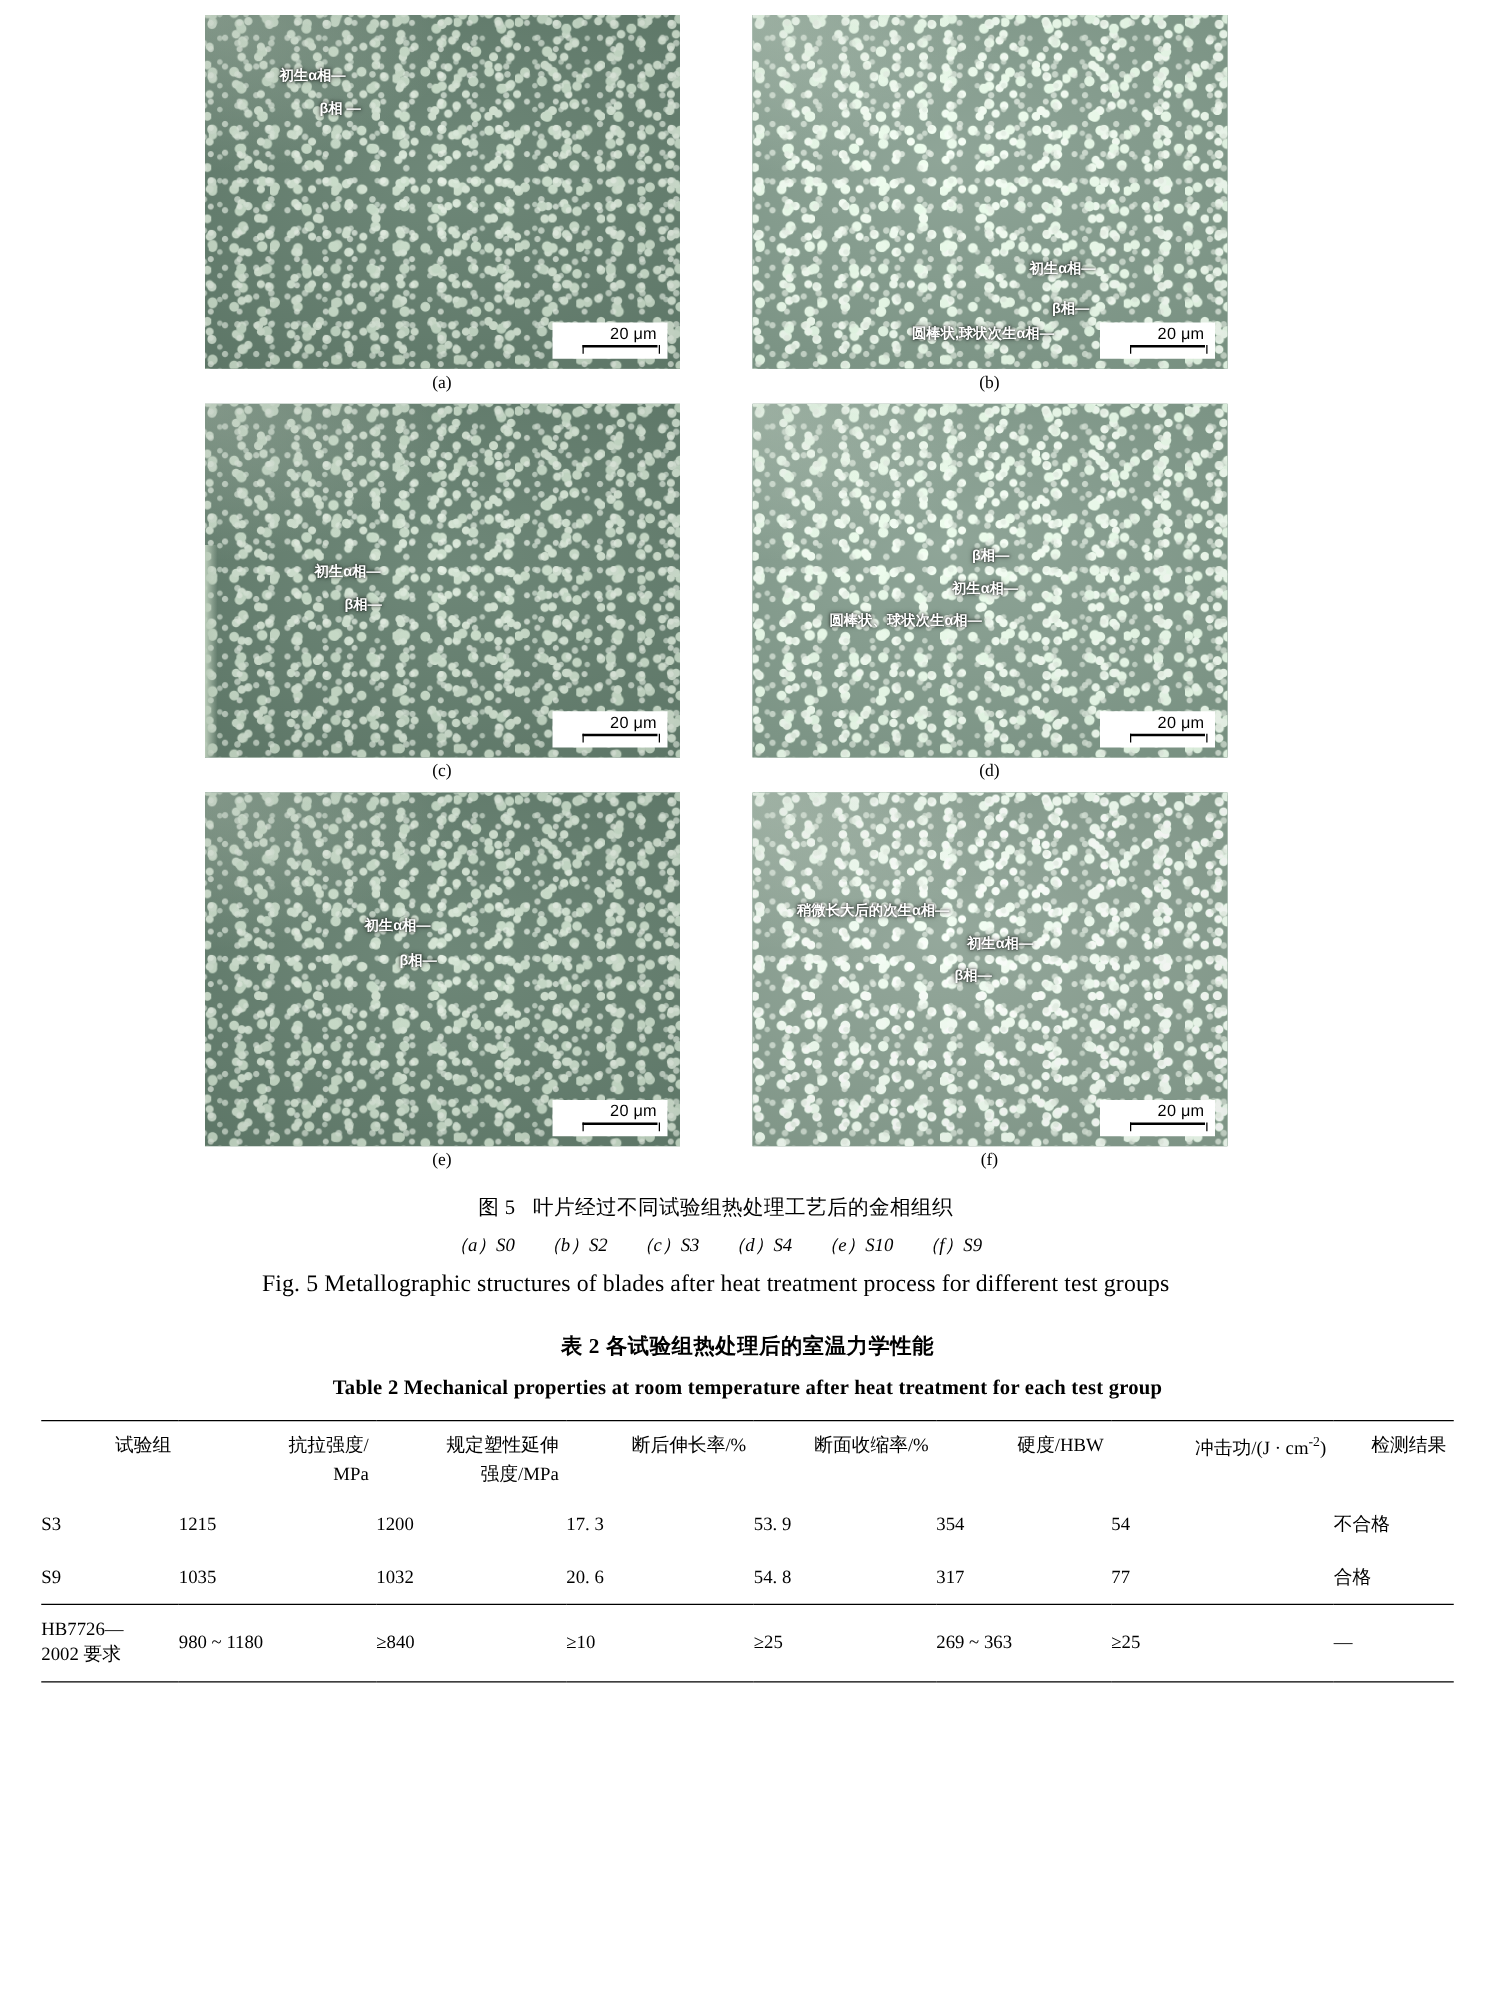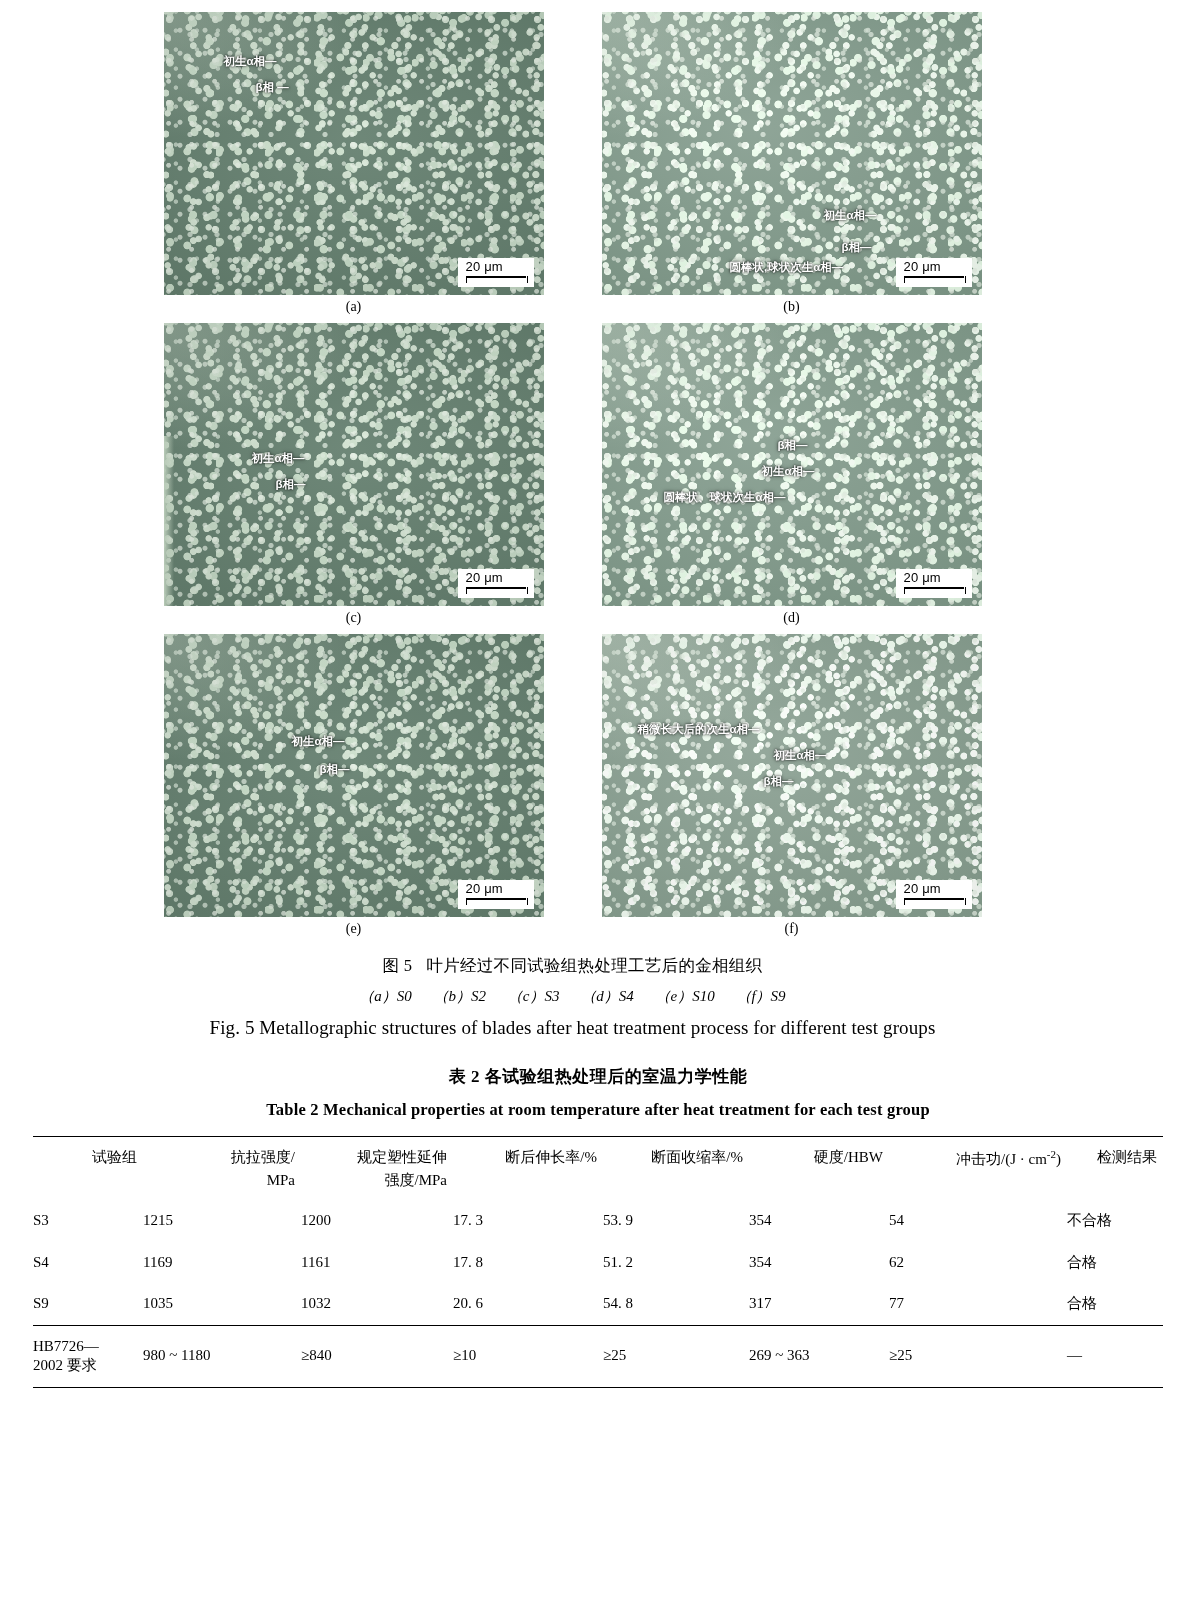--- a/index.html
+++ b/index.html
@@ -114,23 +114,23 @@
     z-index: 4;
     font-weight: 600;
   }
 
   
   .scale {
     position: absolute;
     right: 10px;
     bottom: 8px;
     background: #ffffff;
-    padding: 2px 8px 4px 8px;
+    padding: 2px 8px 4px 24px;
     z-index: 5;
-    text-align: left;
+    text-align: right;
   }
   .scale .txt {
     font-family: "Liberation Sans", sans-serif;
     font-size: 13px;
     color: #000;
     line-height: 1.1;
     letter-spacing: 0.2px;
   }
   .scale .bar {
     position: relative;
@@ -395,30 +395,20 @@
     <tbody>
       <tr>
         <td class="c-group">S3</td>
         <td class="c-a">1215</td>
         <td class="c-b">1200</td>
         <td class="c-c">17. 3</td>
         <td class="c-d">53. 9</td>
         <td class="c-e">354</td>
         <td class="c-f">54</td>
         <td class="c-g">不合格</td>
-      </tr>
-      <tr>
-        <td class="c-group">S4</td>
-        <td class="c-a">1169</td>
-        <td class="c-b">1161</td>
-        <td class="c-c">17. 8</td>
-        <td class="c-d">51. 2</td>
-        <td class="c-e">354</td>
-        <td class="c-f">62</td>
-        <td class="c-g">合格</td>
       </tr>
       <tr>
         <td class="c-group">S9</td>
         <td class="c-a">1035</td>
         <td class="c-b">1032</td>
         <td class="c-c">20. 6</td>
         <td class="c-d">54. 8</td>
         <td class="c-e">317</td>
         <td class="c-f">77</td>
         <td class="c-g">合格</td>

